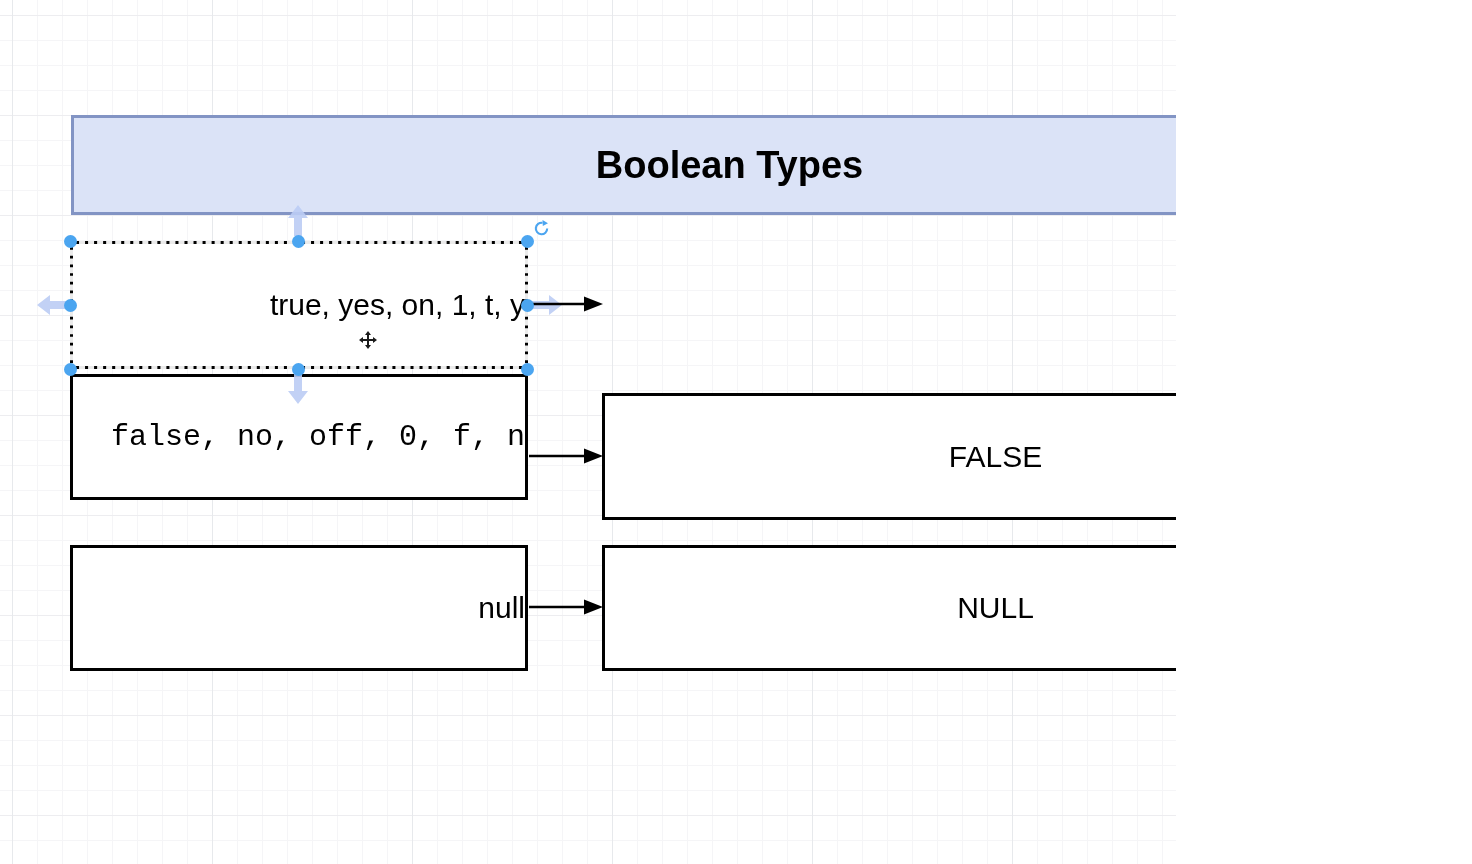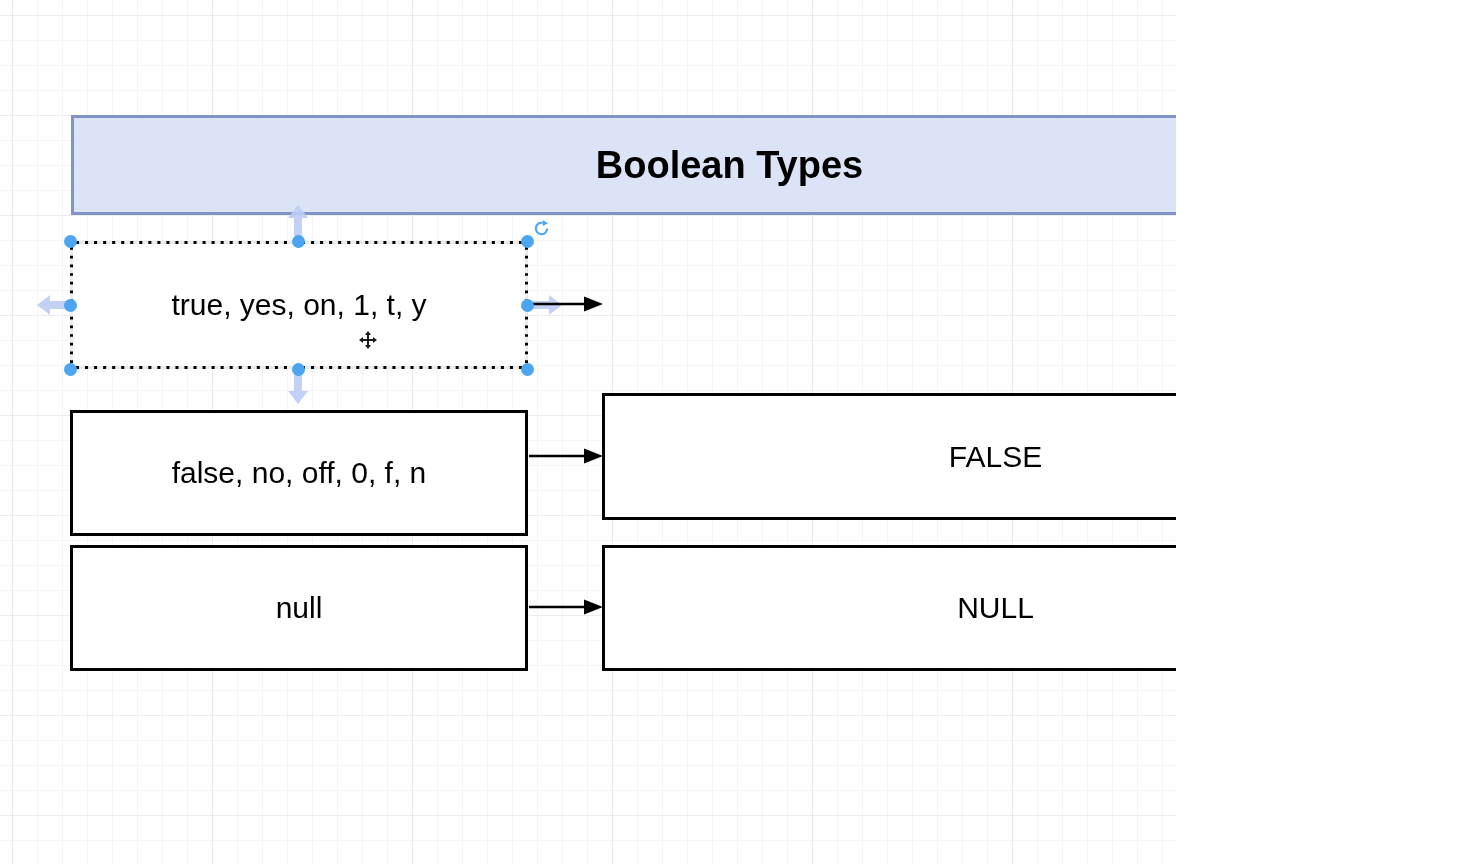--- a/index.html
+++ b/index.html
@@ -21,21 +21,21 @@
   .shape .lbl { text-align:center; }
 
   .title-shape {
     left:71px; top:115px; width:1317px; height:100px;
     background:var(--title_fill); border:3px solid var(--title_border);
     font-weight:bold; font-size:38px; color:#000;
   }
 
   .box-text { font-size:30px; }
 
-  .lcol { left:70px; width:458px; }
+  .lcol { left:70px; width:458px;justify-content:flex-end; }
   .rcol { left:602px; width:787px; }
 
   .connector { position:absolute; z-index:4; }
   .connector svg { display:block; }
 
   
   .sel-dash { position:absolute; left:70px; top:241px; width:458px; height:128px; box-sizing:border-box; border:3px dashed rgba(255,255,255,0.92); z-index:5; pointer-events:none; }
   .handle { position:absolute; width:13px; height:13px; border-radius:50%; background:var(--handle); z-index:6; }
   .dir-arrow { position:absolute; color:var(--direction_arrow); opacity:0.9; z-index:3; }
   .rotate-handle { position:absolute; left:533px; top:220px; z-index:6; color:var(--handle); }
@@ -46,21 +46,21 @@
 
 <div class="canvas">
 
   <div class="shape title-shape">
     <span class="lbl">Boolean Types</span>
   </div>
 
   <div class="shape lcol box-text" style="top:241px; height:128px;">
     <span class="lbl">true, yes, on, 1, t, y</span>
   </div>
-  <div class="shape lcol box-text" style="top:410px; height:126px;">
+  <div class="shape lcol box-text" style="top:374px; height:126px;font-family:Liberation Mono, monospace;">
     <span class="lbl">false, no, off, 0, f, n</span>
   </div>
   <div class="shape lcol box-text" style="top:545px; height:126px;">
     <span class="lbl">null</span>
   </div>
 
   <div class="shape rcol box-text" style="top:393px; height:127px;">
     <span class="lbl">FALSE</span>
   </div>
   <div class="shape rcol box-text" style="top:545px; height:126px;">

